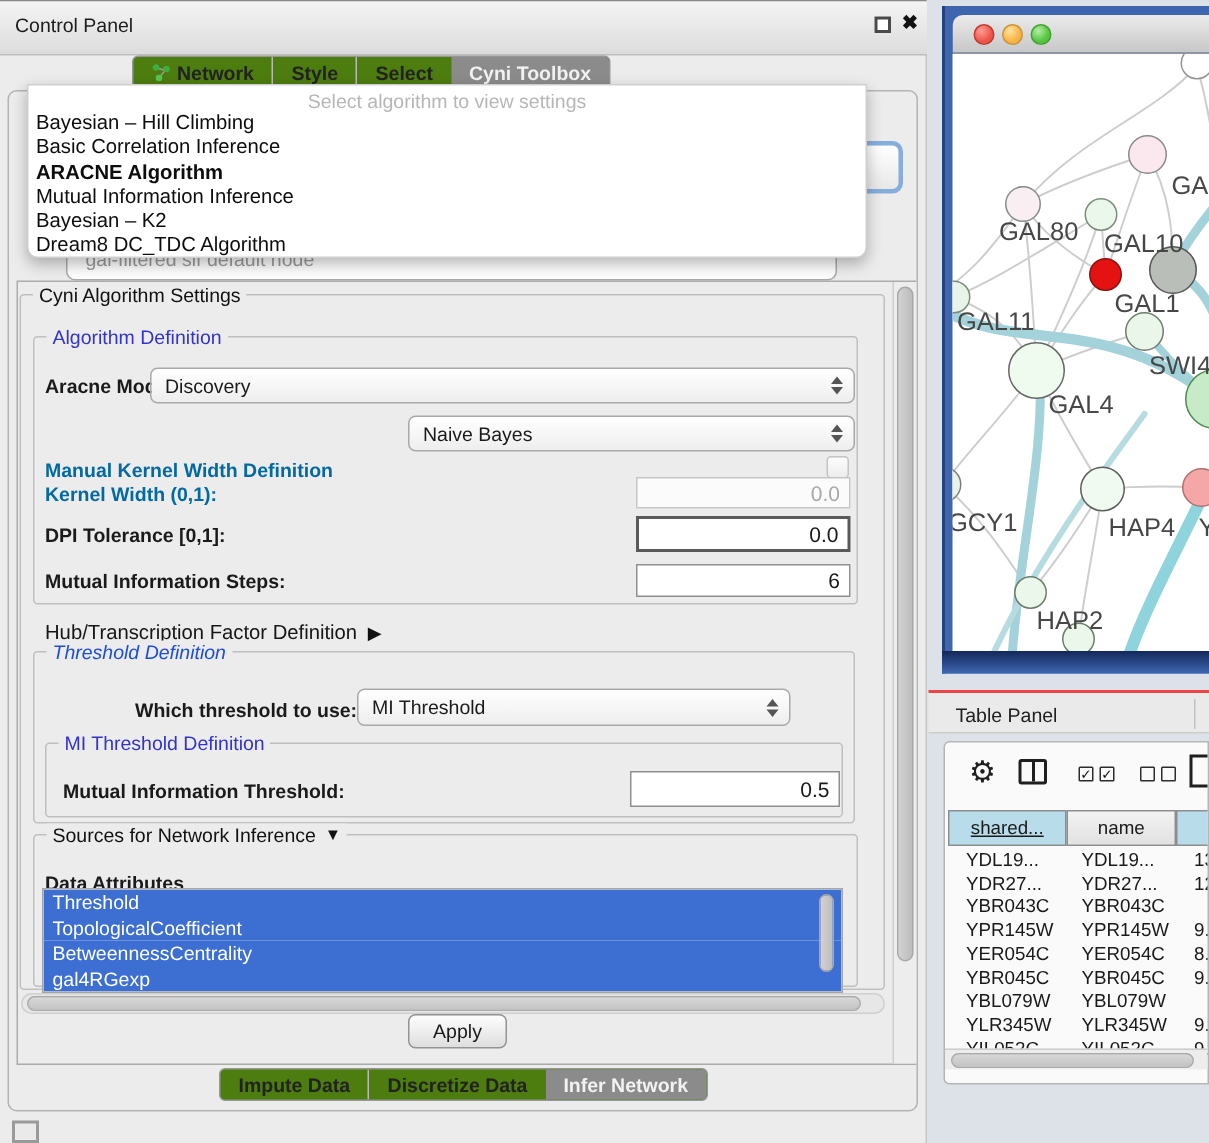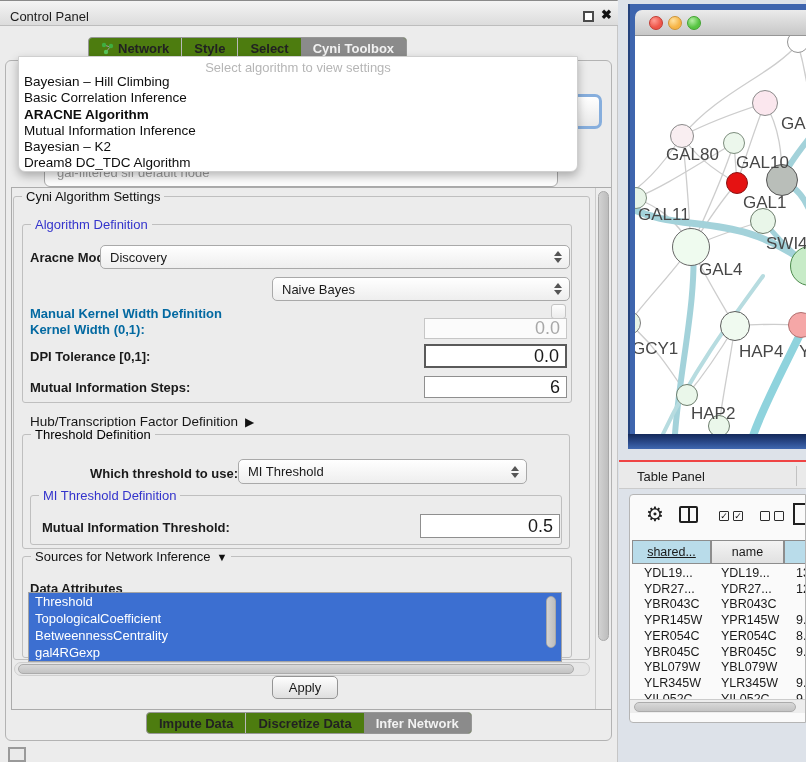--- a/index.html
+++ b/index.html
@@ -3,21 +3,21 @@
 <meta charset="utf-8">
 <style>
   * { margin:0; padding:0; box-sizing:border-box; }
   html,body { width:806px; height:762px; }
   .screen { position:relative; width:806px; height:762px; background:#dde2e9; overflow:hidden;
             font-family:"Liberation Sans", sans-serif; color:#1a1a1a; }
   .abs { position:absolute; }
 
   
   .left-bg { left:0; top:0; width:618px; height:762px; background:#ececec; border-right:1px solid #c6c6c6; border-top:1px solid #8a8a8a; }
-  .cp-titlebar { left:0; top:1px; width:618px; height:25px; background:linear-gradient(#f4f4f4,#dcdcdc); border-bottom:1px solid #bdbdbd; }
+  .cp-titlebar { left:0; top:1px; width:618px; height:36px; background:linear-gradient(#f4f4f4,#dcdcdc); border-bottom:1px solid #bdbdbd; }
   .cp-title { left:10px; top:8px; font-size:13px; color:#1c1c1c; }
   .float-ic { right:24px; top:10px; width:11px; height:11px; border:2px solid #4a4a4a; background:#fff; }
   .close-ic { right:6px; top:6px; font-size:13px; font-weight:bold; color:#111; }
 
   .tabbar { display:inline-flex; border:1px solid #979797; border-radius:4px; background:#4d7c0f; overflow:hidden; height:22px; }
   .tab { display:flex; align-items:center; gap:4px; padding:0 12px; font-size:13px; font-weight:bold; color:#222; border-left:1px solid #b9b9b9; white-space:nowrap; }
   .tab:first-child { border-left:none; }
   .tab.sel { background:#8b8b8b; color:#f2f2f2; border-left:none; }
 
   .outer-panel { left:5px; top:60px; width:607px; height:681px; border:1px solid #b3b3b3; border-radius:6px; background:#ececec; }
@@ -27,21 +27,21 @@
   .gtitle { position:absolute; top:-8px; left:8px; background:#ececec; padding:0 4px; font-size:13px; white-space:nowrap; }
 
   .lbl { font-size:13px; font-weight:bold; color:#1a1a1a; white-space:nowrap; }
   .lbl.dis { color:#0369a1; }
 
   .combo { border:1px solid #a9a9a9; border-radius:5px; background:linear-gradient(#ffffff,#eeeeee); font-size:13px; display:flex; align-items:center; padding-left:9px; }
   .stepper { position:absolute; right:7px; top:50%; transform:translateY(-50%); display:flex; flex-direction:column; gap:2px; }
   .tri-up { width:0; height:0; border-left:4px solid transparent; border-right:4px solid transparent; border-bottom:5px solid #555; }
   .tri-dn { width:0; height:0; border-left:4px solid transparent; border-right:4px solid transparent; border-top:5px solid #555; }
 
-  .field { border:1px solid #8f8f8f; background:#fff; font-size:18px; text-align:right; padding:0 6px; display:flex; align-items:center; justify-content:flex-end; }
+  .field { border:1px solid #8f8f8f; background:#fff; font-size:14px; text-align:right; padding:0 6px; display:flex; align-items:center; justify-content:flex-end; }
   .field.dis { border-color:#c6c6c6; background:#fbfbfb; color:#a8a8a8; }
   .field.dark { border:2px solid #5a5a5a; }
 
   .popup { left:18px; top:56px; width:560px; height:116px; background:#ffffff; border:1px solid #cfcfcf;
            border-radius:0 0 7px 7px; box-shadow:0 4px 10px rgba(0,0,0,.28); z-index:30; }
   .popup .ph { text-align:center; font-size:13px; color:#b6b6b6; padding-top:3px; height:17px; }
   .popup .it { font-size:13.5px; color:#0d0d0d; padding-left:5px; height:16.3px; line-height:16.3px; white-space:nowrap; }
   .popup .it.bold { font-weight:bold; }
 
   .scrolltrack-v { background:#ededed; border-left:1px solid #cccccc; }
@@ -165,21 +165,21 @@
   <div class="abs field" style="left:424px; top:376px; width:143px; height:22px;">
       <span>6</span>
     </div>
 
   <div class="abs" style="left:30px; top:414px; display:flex; align-items:center; gap:7px;">
     <span style="font-size:13.5px; color:#161616;">Hub/Transcription Factor Definition</span>
     <span style="font-size:12px; color:#111;">▶</span>
   </div>
 
   <div class="abs group" style="left:22px; top:434px; width:548px; height:115px;">
-    <span class="gtitle" style="color:#000000;">Threshold Definition</span>
+    <span class="gtitle" style="color:#1d4ed8;font-style:italic;">Threshold Definition</span>
   </div>
   <span class="abs lbl" style="left:90px; top:466px;">Which threshold to use:</span>
   <div class="abs combo" style="left:238px; top:459px; width:289px; height:25px;">
     <span>MI Threshold</span>
     <span class="stepper">
         <span class="tri-up"></span>
         <span class="tri-dn"></span>
       </span>
   </div>
   <div class="abs group" style="left:30px; top:495px; width:532px; height:50px;">

